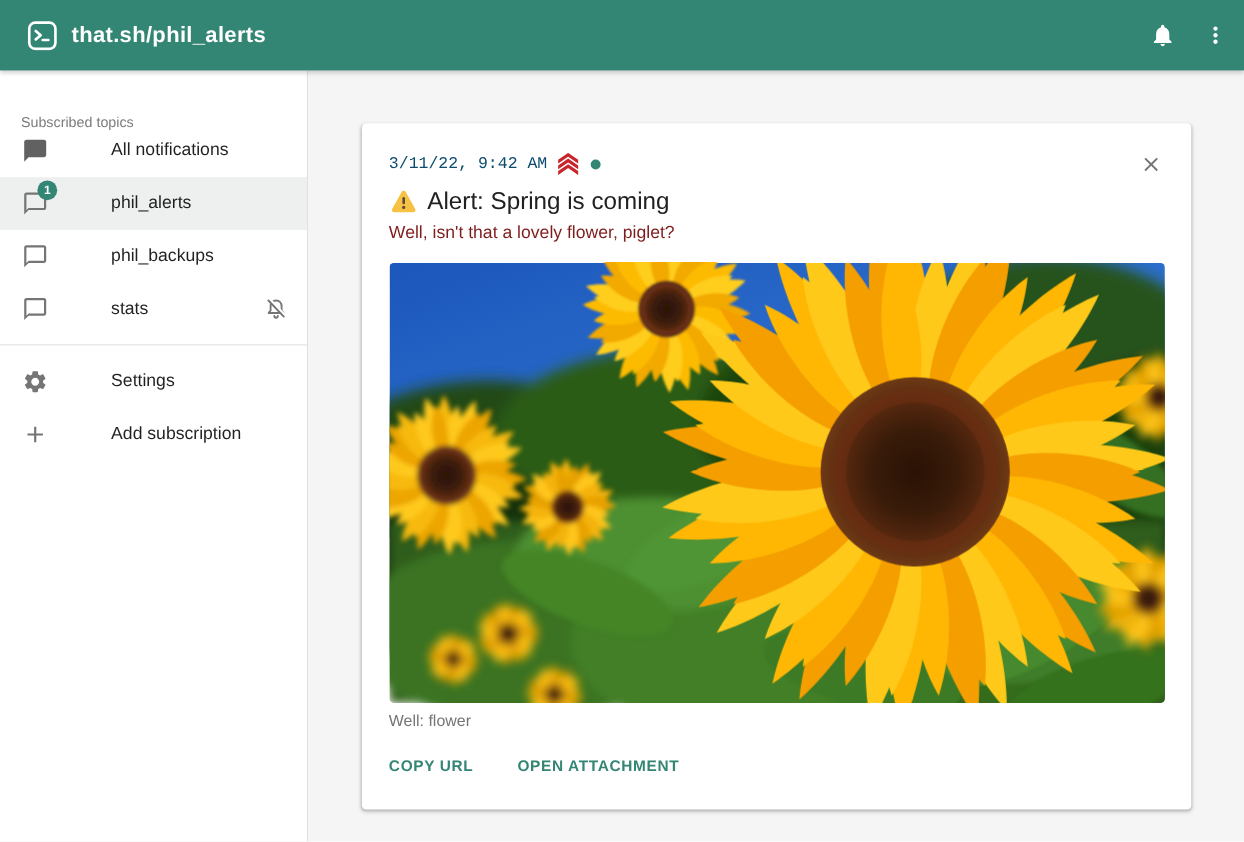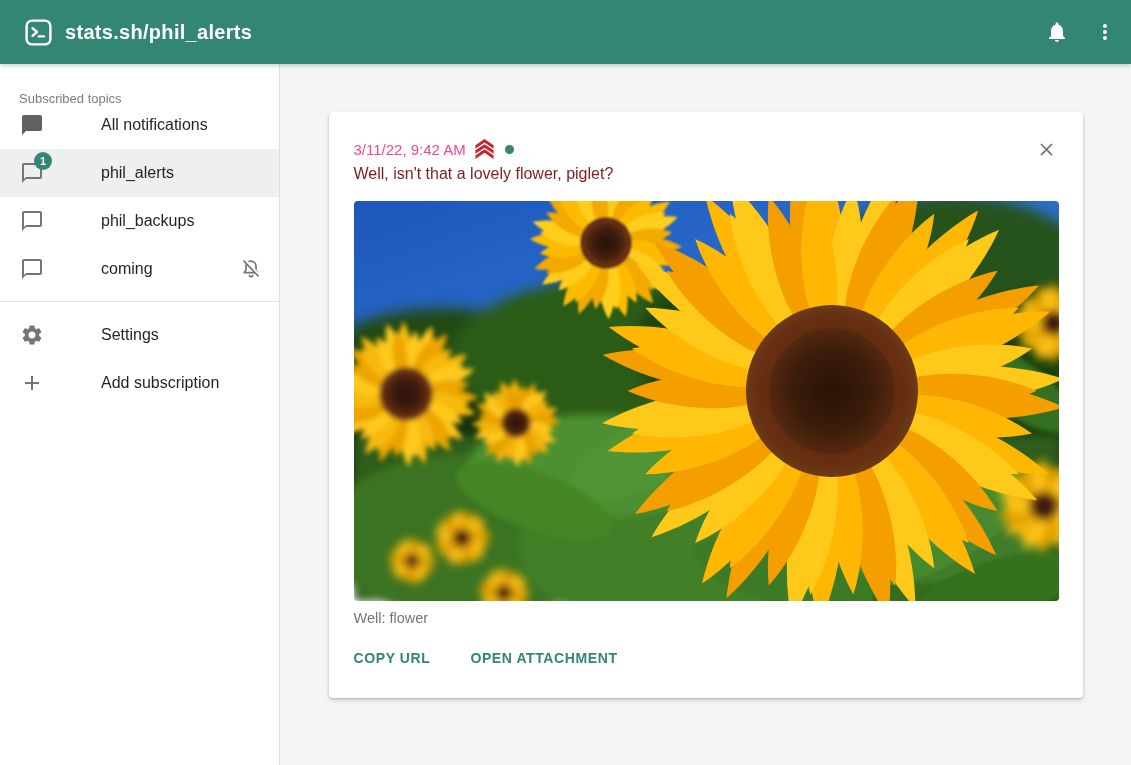--- a/index.html
+++ b/index.html
@@ -23,21 +23,21 @@
   .appbar-actions{display:flex;gap:0;padding-right:2px;}
   .iconbtn{
     width:48px;height:48px;border:none;background:transparent;cursor:pointer;
     display:flex;align-items:center;justify-content:center;border-radius:50%;
     padding:0;
   }
   
   .shell{display:flex;height:701px;}
   .sidebar{
     width:279px;flex:0 0 auto;background:#fff;border-right:1px solid #e0e0e0;
-    padding-top:4px;
+    padding-top:16px;
   }
   .section-label{
     color:#7c7c7c;font-size:13px;padding:23px 0 0 19px;height:33px;box-sizing:border-box;
   }
   .nav-list{list-style:none;margin:0;padding:0;}
   .nav-row{
     height:48px;display:flex;align-items:center;padding:0 16px 0 20px;cursor:pointer;gap:44px;
   }
   .nav-row.selected{background:#edf0ef;}
   .nav-row .nicon{width:24px;height:24px;flex:0 0 auto;position:relative;}
@@ -50,21 +50,21 @@
   .row-end{margin-left:auto;width:24px;height:24px;}
   .divider{border:none;border-top:1px solid #e0e0e0;margin:8px 0 9px 0;}
   
   .main{flex:1 1 auto;overflow:hidden;}
   .card{
     width:754px;box-sizing:border-box;background:#fff;border-radius:4px;
     margin:48px auto 0;padding:26px 24px 24px 25px;
     box-shadow:0 2px 4px rgba(0,0,0,.18),0 1px 2px rgba(0,0,0,.12);
   }
   .card-head{display:flex;align-items:center;height:22px;}
-  .timestamp{font-size:15px;color:#ec4899;}
+  .timestamp{font-size:15px;color:#0c4a6e;font-family:Liberation Mono, monospace;}
   .prio{margin-left:7px;flex:0 0 auto;}
   .new-dot{width:9px;height:9px;border-radius:50%;background:#338574;margin-left:9px;}
   .spacer{flex:1 1 auto;}
   .closebtn{width:24px;height:24px;border:none;background:none;cursor:pointer;padding:0;
     display:flex;align-items:center;justify-content:center;}
   .msg-title{
     margin:8px 0 0 0;font-size:22px;font-weight:400;color:#212121;line-height:30px;
     display:flex;align-items:center;gap:9px;
   }
   .msg-body{margin:3px 0 0 0;font-size:16px;line-height:22px;color:#7f1d1d;}
@@ -82,21 +82,21 @@
 </style>
 </head>
 <body>
 
 <header class="appbar">
   <svg class="logo" viewBox="0 0 27 27">
     <rect x="1.6" y="1.6" width="23.8" height="23.8" rx="5.5" fill="none" stroke="#fff" stroke-width="2.4"></rect>
     <path d="M7.5 9.2 12 13l-4.5 3.8" fill="none" stroke="#fff" stroke-width="2.4" stroke-linecap="round" stroke-linejoin="round"></path>
     <line x1="13.8" y1="17.4" x2="19" y2="17.4" stroke="#fff" stroke-width="2.4" stroke-linecap="round"></line>
   </svg>
-  <h1>stats.sh/phil_alerts</h1>
+  <h1>that.sh/phil_alerts</h1>
   <div class="appbar-actions">
     <button class="iconbtn">
       <svg width="24" height="24" viewBox="0 0 24 24">
         <path fill="#fff" d="M12 22c1.1 0 2-.9 2-2h-4c0 1.1.9 2 2 2zm6-6v-5c0-3.07-1.63-5.64-4.5-6.32V4c0-.83-.67-1.5-1.5-1.5s-1.5.67-1.5 1.5v.68C7.64 5.36 6 7.92 6 11v5l-2 2v1h16v-1l-2-2z"></path>
       </svg>
     </button>
     <button class="iconbtn">
       <svg width="24" height="24" viewBox="0 0 24 24">
         <path fill="#fff" d="M12 8c1.1 0 2-.9 2-2s-.9-2-2-2-2 .9-2 2 .9 2 2 2zm0 2c-1.1 0-2 .9-2 2s.9 2 2 2 2-.9 2-2-.9-2-2-2zm0 6c-1.1 0-2 .9-2 2s.9 2 2 2 2-.9 2-2-.9-2-2-2z"></path>
       </svg>
@@ -137,21 +137,21 @@
         </span>
         <span class="nlabel">phil_backups</span>
       </li>
 
       <li class="nav-row">
         <span class="nicon">
           <svg width="24" height="24" viewBox="0 0 24 24">
               <path fill="#757575" d="M20 2H4c-1.1 0-2 .9-2 2v18l4-4h14c1.1 0 2-.9 2-2V4c0-1.1-.9-2-2-2zm0 14H6l-2 2V4h16v12z"></path>
             </svg>
         </span>
-        <span class="nlabel">coming</span>
+        <span class="nlabel">stats</span>
         <span class="row-end">
           <svg width="24" height="24" viewBox="0 0 24 24" fill="none">
             <path d="M12 4.2c-2.9 0-5 2.2-5 5.1v3.9L5.2 15.6h13.6L17 13.2V9.3c0-2.9-2.1-5.1-5-5.1z" stroke="#757575" stroke-width="1.7" stroke-linejoin="round"></path>
             <path d="M10.4 18.3a1.6 1.6 0 0 0 3.2 0" stroke="#757575" stroke-width="1.7" stroke-linecap="round"></path>
             <line x1="6.2" y1="3.2" x2="20.2" y2="17.8" stroke="#fff" stroke-width="2.4"></line>
             <line x1="5" y1="4.2" x2="19" y2="18.8" stroke="#757575" stroke-width="1.7" stroke-linecap="round"></line>
           </svg>
         </span>
       </li>
     </ul>
@@ -189,20 +189,28 @@
         </svg>
         <span class="new-dot"></span>
         <span class="spacer"></span>
         <button class="closebtn">
           <svg width="21" height="21" viewBox="0 0 24 24">
             <path fill="#757575" d="M19 6.41 17.59 5 12 10.59 6.41 5 5 6.41 10.59 12 5 17.59 6.41 19 12 13.41 17.59 19 19 17.59 13.41 12z"></path>
           </svg>
         </button>
       </div>
 
+      <h2 class="msg-title">
+        <svg width="26" height="24" viewBox="0 0 24 24">
+          <path fill="#f7c244" d="M12 2.5c.8 0 1.5.4 1.9 1.1l8.6 15.4c.8 1.4-.2 3-1.9 3H3.4c-1.6 0-2.6-1.6-1.9-3L10.1 3.6c.4-.7 1.1-1.1 1.9-1.1z"></path>
+          <rect x="10.85" y="8" width="2.3" height="6.6" rx="1.15" fill="#55483a"></rect>
+          <circle cx="12" cy="17.6" r="1.45" fill="#55483a"></circle>
+        </svg>
+        <span>Alert: Spring is coming</span>
+      </h2>
 
       <p class="msg-body">Well, isn't that a lovely flower, piglet?</p>
 
       <div class="photo-wrap">
         <svg viewBox="0 0 705 400" preserveAspectRatio="none">
           <defs>
             <linearGradient id="sky" x1="0" y1="0" x2="1" y2="1">
               <stop offset="0" stop-color="#1c57bc"></stop>
                 <stop offset="1" stop-color="#3c85dc"></stop>
             </linearGradient>

